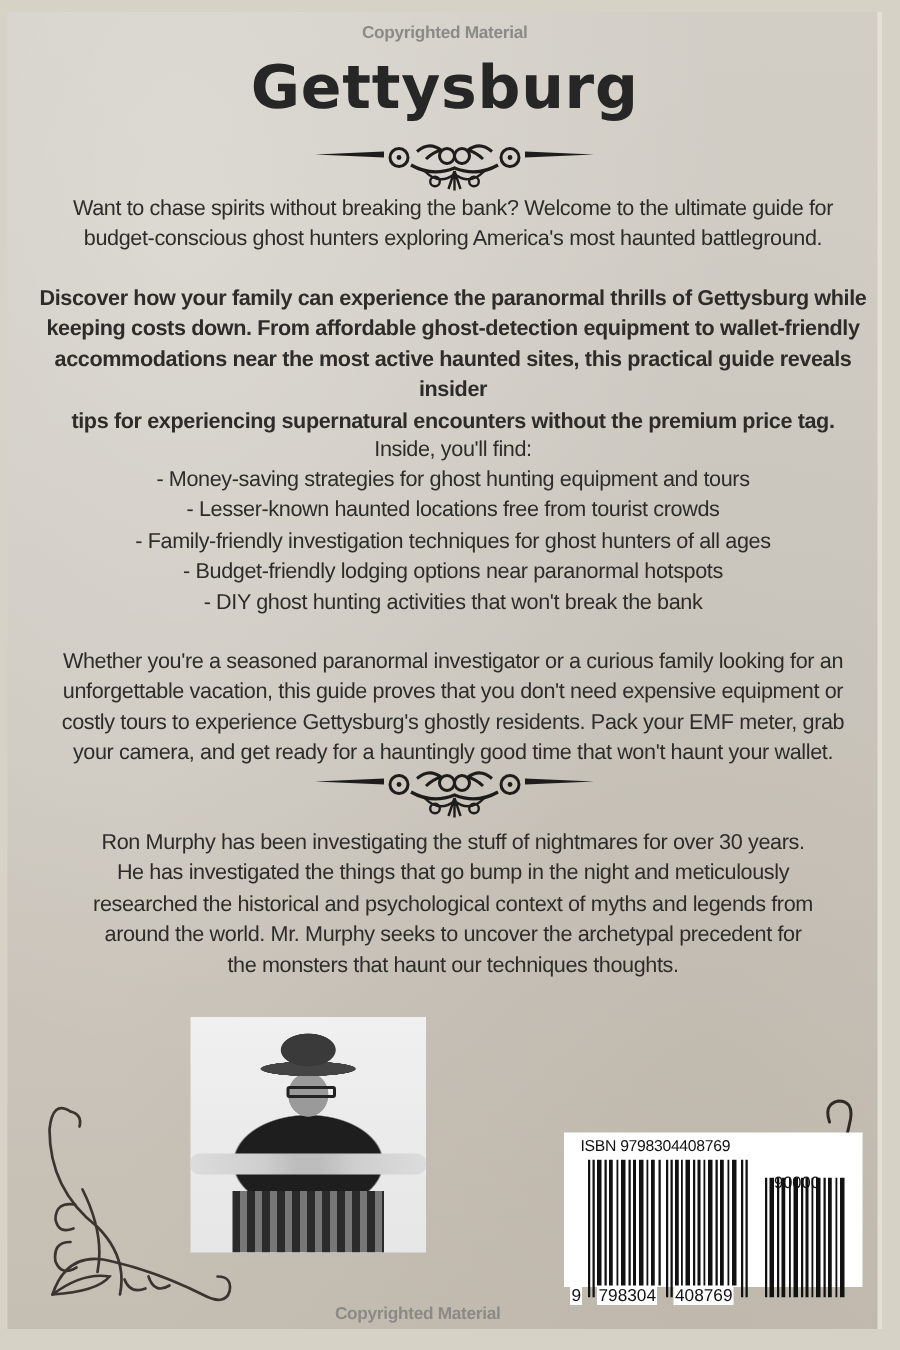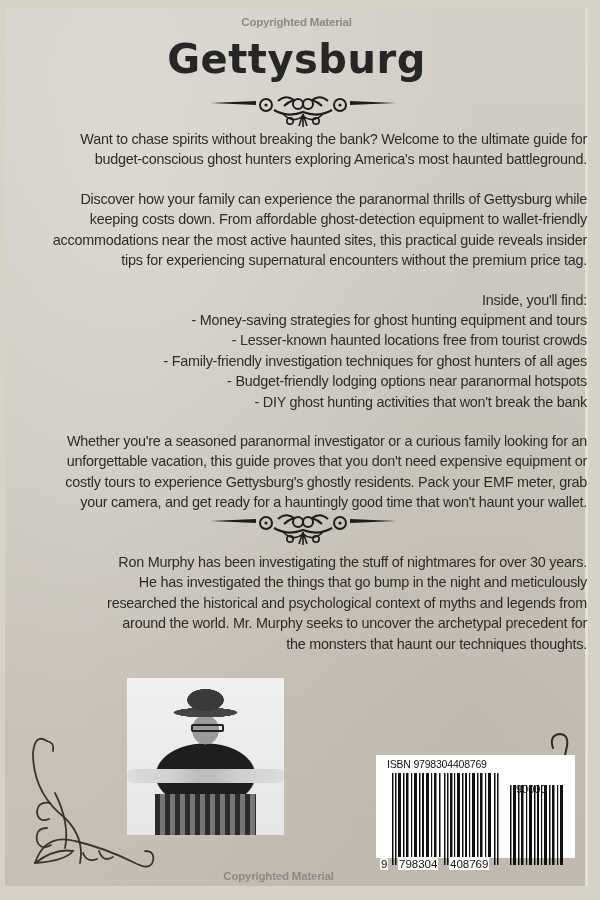--- a/index.html
+++ b/index.html
@@ -30,27 +30,27 @@
   .wm-bottom { top: 862px; left: -18px; }
   .title {
     position: absolute; top: 28px; left: 0; width: 100%; text-align: center;
     font-family: "DejaVu Sans", sans-serif; font-weight: bold;
     font-size: 40px; color: #262626; letter-spacing: 0.5px;
   }
   .ornament { position: absolute; left: 203px; width: 190px; height: 36px; }
   .orn1 { top: 84px; }
   .orn2 { top: 502px; }
   .text {
-    position: absolute; left: 12px; width: 570px; text-align: right;
+    position: absolute; left: 12px; width: 570px; text-align: center;
     font-family: "Liberation Sans", sans-serif;
     font-size: 14.4px; line-height: 20.4px; color: #2e2c29;
     letter-spacing: -0.25px;
   }
   .p1 { top: 121px; }
-  .p2 { top: 181px; }
+  .p2 { top: 181px; font-weight: bold; }
   .p3h { top: 282px; }
   .list { top: 302px; }
   .p4 { top: 423px; }
   .bio { top: 544px; }
   .text p { margin: 0; }
   .list div { margin: 0; }
   .photo {
     position: absolute; left: 122px; top: 670px; width: 157px; height: 157px;
     background:
       radial-gradient(ellipse 30px 18px at 50% 14%, #3a3a3a 60%, rgba(0,0,0,0) 62%),

